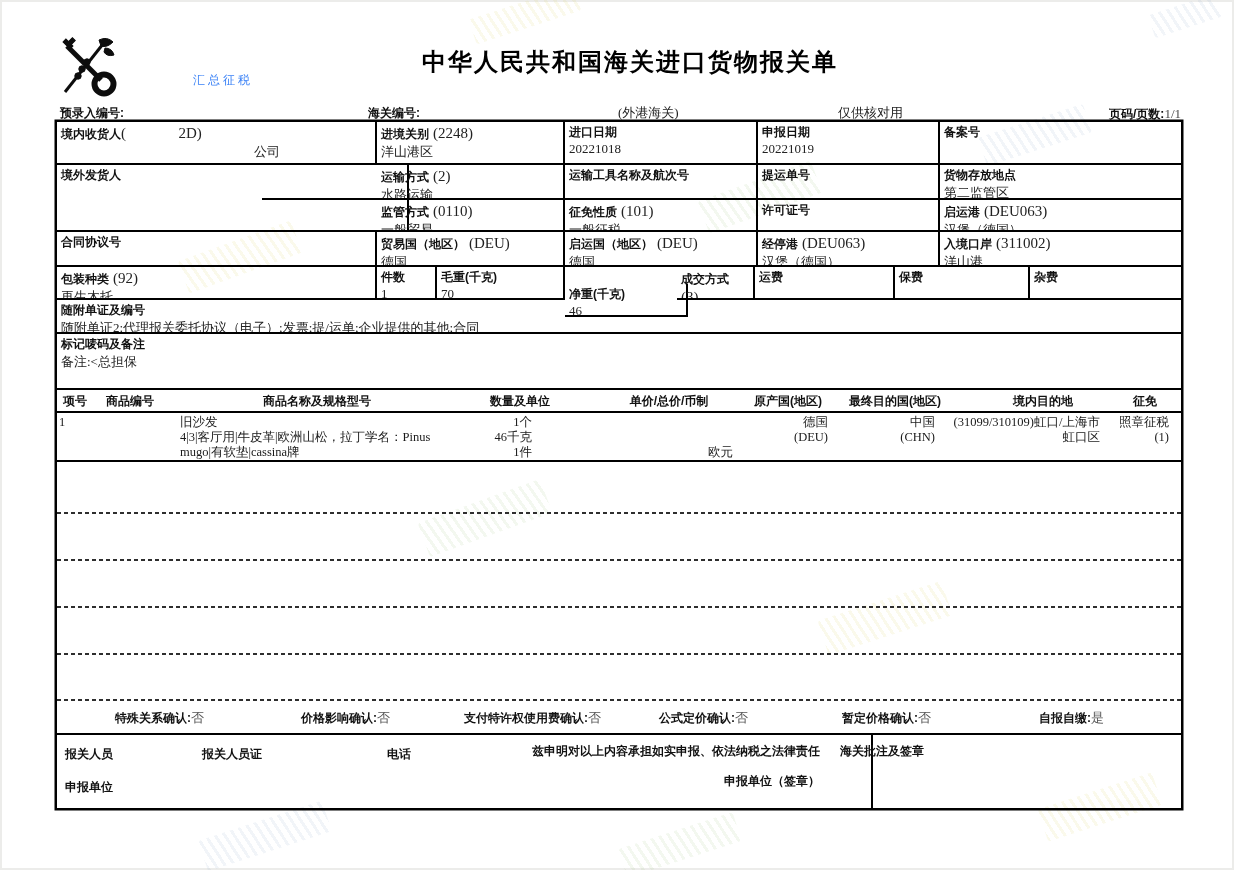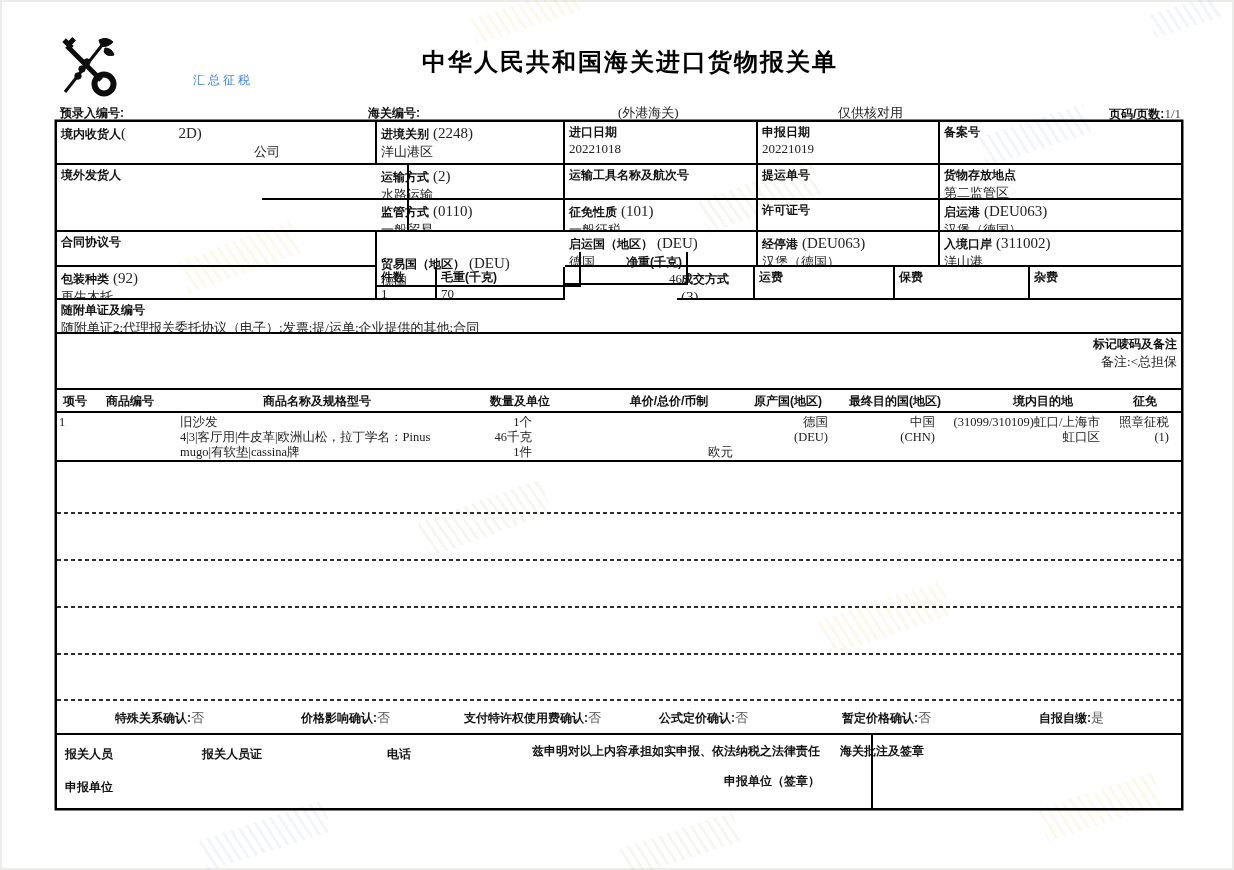--- a/index.html
+++ b/index.html
@@ -133,21 +133,21 @@
     </div>
     <div class="cell noR" style="left:883px;top:78px;width:241px;height:32px;">
       <span class="lbl">启运港</span> <span class="code">(DEU063)</span>
       <div class="val">汉堡（德国）</div>
     </div>
 
     <div class="cell" style="left:0;top:110px;width:320px;height:35px;">
       <div class="lbl">合同协议号</div>
       <div class="val"></div>
     </div>
-    <div class="cell" style="left:320px;top:110px;width:204px;height:35px;margin-top:20px;">
+    <div class="cell" style="left:320px;top:110px;width:188px;height:35px;">
       <span class="lbl">贸易国（地区）</span> <span class="code">(DEU)</span>
       <div class="val">德国</div>
     </div>
     <div class="cell" style="left:508px;top:110px;width:193px;height:35px;">
       <span class="lbl">启运国（地区）</span> <span class="code">(DEU)</span>
       <div class="val">德国</div>
     </div>
     <div class="cell" style="left:701px;top:110px;width:182px;height:35px;">
       <span class="lbl">经停港</span> <span class="code">(DEU063)</span>
       <div class="val">汉堡（德国）</div>
@@ -162,21 +162,21 @@
       <div class="val">再生木托</div>
     </div>
     <div class="cell" style="left:320px;top:145px;width:60px;height:33px;">
       <div class="lbl">件数</div>
       <div class="val">1</div>
     </div>
     <div class="cell" style="left:380px;top:145px;width:128px;height:33px;">
       <div class="lbl">毛重(千克)</div>
       <div class="val">70</div>
     </div>
-    <div class="cell" style="left:508px;top:130px;width:123px;height:33px;text-align:right;">
+    <div class="cell" style="left:508px;top:162px;width:123px;height:33px;">
       <div class="lbl">净重(千克)</div>
       <div class="val">46</div>
     </div>
     <div class="cell" style="left:620px;top:145px;width:78px;height:33px;">
       <span class="lbl">成交方式</span> <span class="code">(3)</span>
       <div class="val">FOB</div>
     </div>
     <div class="cell" style="left:698px;top:145px;width:140px;height:33px;">
       <div class="lbl">运费</div>
       <div class="val"></div>
@@ -188,21 +188,21 @@
     <div class="cell noR" style="left:973px;top:145px;width:151px;height:33px;">
       <div class="lbl">杂费</div>
       <div class="val"></div>
     </div>
 
     <div class="cell noR" style="left:0;top:178px;width:1124px;height:34px;">
       <div class="lbl">随附单证及编号</div>
       <div class="val">随附单证2:代理报关委托协议（电子）;发票;提/运单;企业提供的其他;合同</div>
     </div>
 
-    <div class="cell noR" style="left:0;top:212px;width:1124px;height:56px;text-align:right;">
+    <div class="cell noR" style="left:0;top:212px;width:1124px;height:56px;">
       <div class="lbl">标记唛码及备注</div>
       <div class="val">备注:&lt;总担保</div>
     </div>
 
     <div class="ghead lbl" style="left:0;top:268px;height:23px;">
       <span class="gcol" style="left:6px;top:3px;width:40px;text-align:left;">项号</span>
       <span class="gcol" style="left:38px;top:3px;width:70px;">商品编号</span>
       <span class="gcol" style="left:120px;top:3px;width:280px;">商品名称及规格型号</span>
       <span class="gcol" style="left:403px;top:3px;width:120px;">数量及单位</span>
       <span class="gcol" style="left:552px;top:3px;width:120px;">单价/总价/币制</span>

